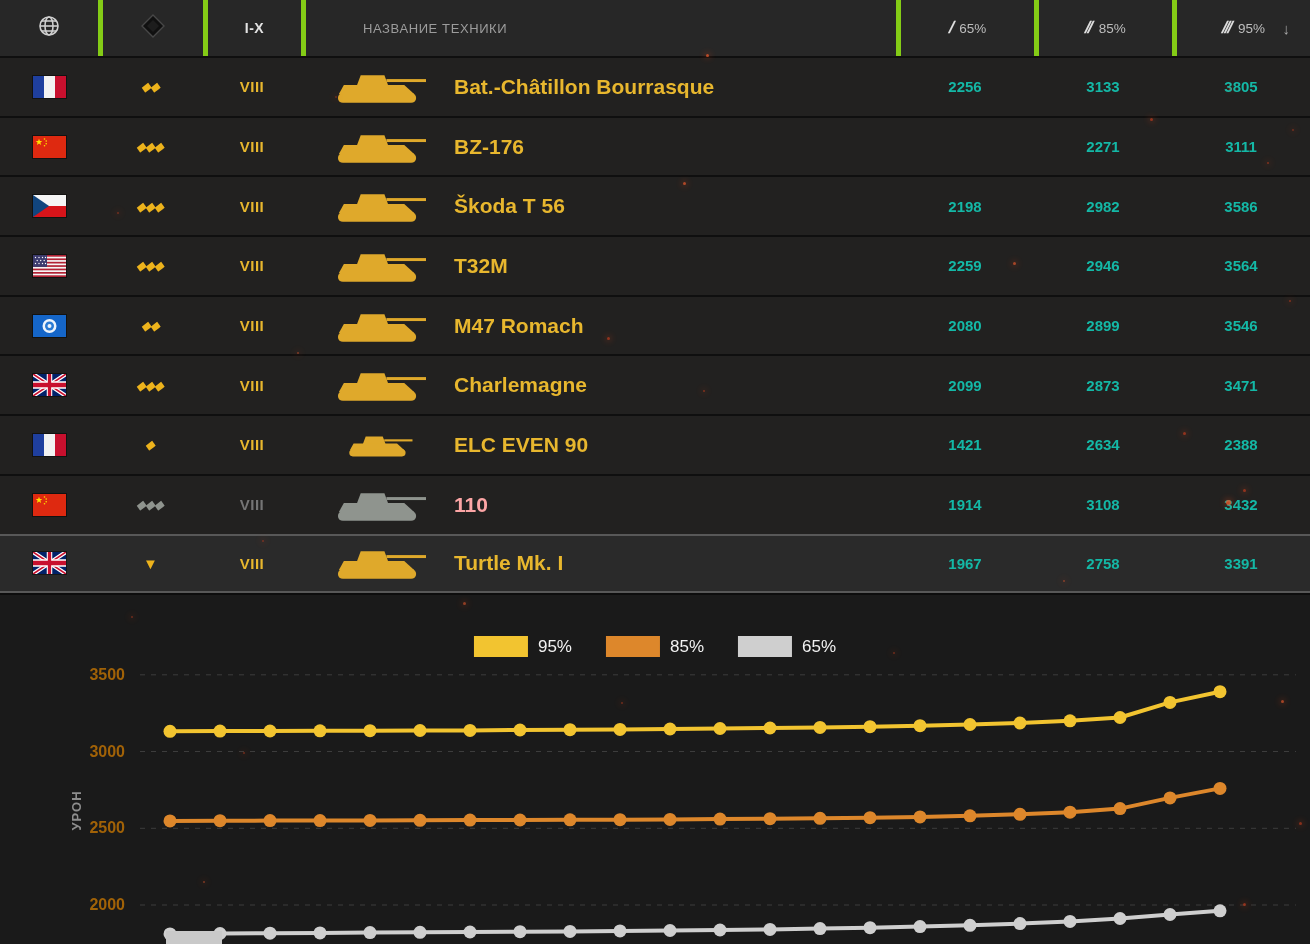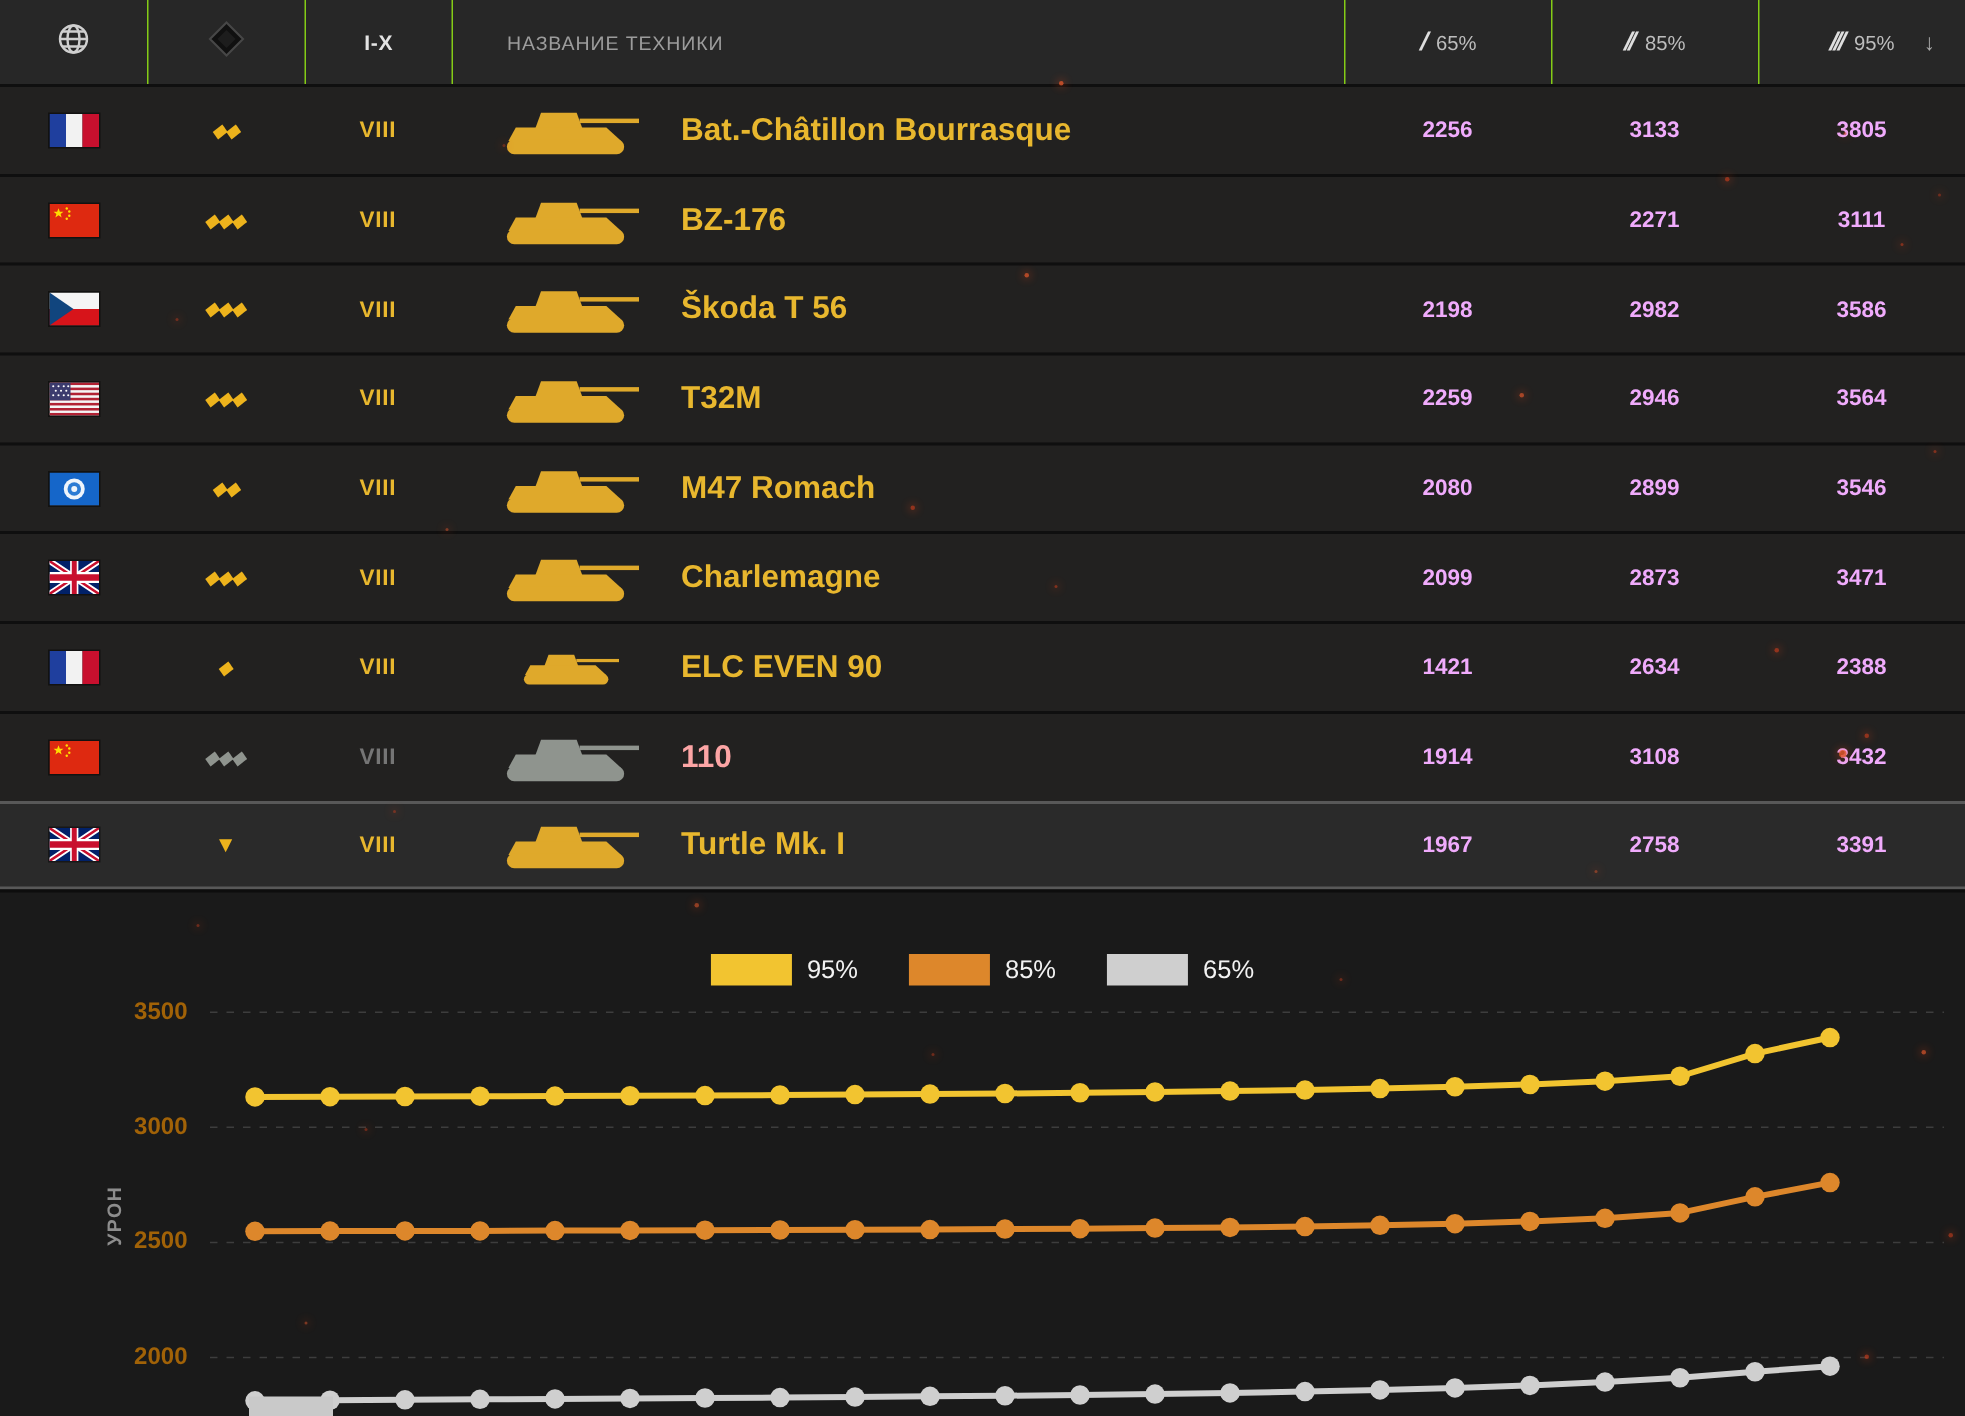--- a/index.html
+++ b/index.html
@@ -5,45 +5,45 @@
   * { margin:0; padding:0; box-sizing:border-box; }
   html,body { width:1310px; height:944px; overflow:hidden; }
   body {
     background:#1b1b1b;
     font-family:"Liberation Sans","DejaVu Sans",sans-serif;
     color:#ddd; position:relative;
   }
 
   
   .header { display:flex; height:56px; background:#272727; align-items:stretch; }
-  .hcell { display:flex; align-items:center; border-left:1px solid #84cc16; cursor:pointer; }
+  .hcell { display:flex; align-items:center; border-left:5px solid #84cc16; cursor:pointer; }
   .hcell:first-child { border-left:none; }
   .hcell.c-flag, .hcell.c-class { justify-content:center; }
   .hcell.c-tier { justify-content:center; color:#e3e3e3; font-weight:bold; font-size:14px; letter-spacing:.5px; }
-  .hcell.c-name { padding-left:36px; color:#9c9c9c; font-size:13px; letter-spacing:.6px; }
+  .hcell.c-name { padding-left:57px; color:#9c9c9c; font-size:13px; letter-spacing:.6px; }
   .hcell.c-num { justify-content:center; }
   .c-sort { position:relative; }
   .slash { font-style:italic; font-weight:bold; color:#dedede; font-size:17px; margin-right:8px; letter-spacing:-2px; display:inline-block; transform:skewX(-6deg); }
   .pct { color:#bdbdbd; font-size:13.5px; }
   .sort-arrow { position:absolute; right:20px; color:#a9a9a9; font-size:15px; cursor:pointer; }
 
   
   .c-flag { width:98px; }
   .c-class { width:105px; }
   .c-tier { width:98px; }
   .c-name { flex:1; }
   .c-num { width:138px; }
 
   
   .row { display:flex; height:59.7px; background:#222120; border-top:2px solid #0f0f0f; align-items:stretch; cursor:pointer; }
   .cell { display:flex; align-items:center; }
   .cell.c-flag, .cell.c-class { justify-content:center; }
   .cell.c-tier { justify-content:center; color:#e8b72e; font-weight:bold; font-size:15px; letter-spacing:.5px; }
   .cell.c-name { padding-left:30px; }
-  .cell.c-num { justify-content:center; color:#f0abfc; font-weight:bold; font-size:15px; }
+  .cell.c-num { justify-content:center; color:#14b8a6; font-weight:bold; font-size:15px; }
 
   .flag { width:33px; height:22px; display:block; box-shadow:0 0 0 1px rgba(0,0,0,.45); }
   .flag svg { width:100%; height:100%; display:block; }
 
   .class-icon { font-size:13px; color:#edb31c; display:inline-block; transform:skewX(-16deg); letter-spacing:-1px; }
   .class-icon[data-class="td"] { transform:none; font-size:15px; letter-spacing:0; }
 
   .tank-img { width:95px; height:34px; margin-right:28px; color:#dfa92b; display:flex; align-items:center; justify-content:center; }
   .tank-img svg { display:block; }
   .tank-img[data-vclass="light"] svg { transform:scale(.72); }

